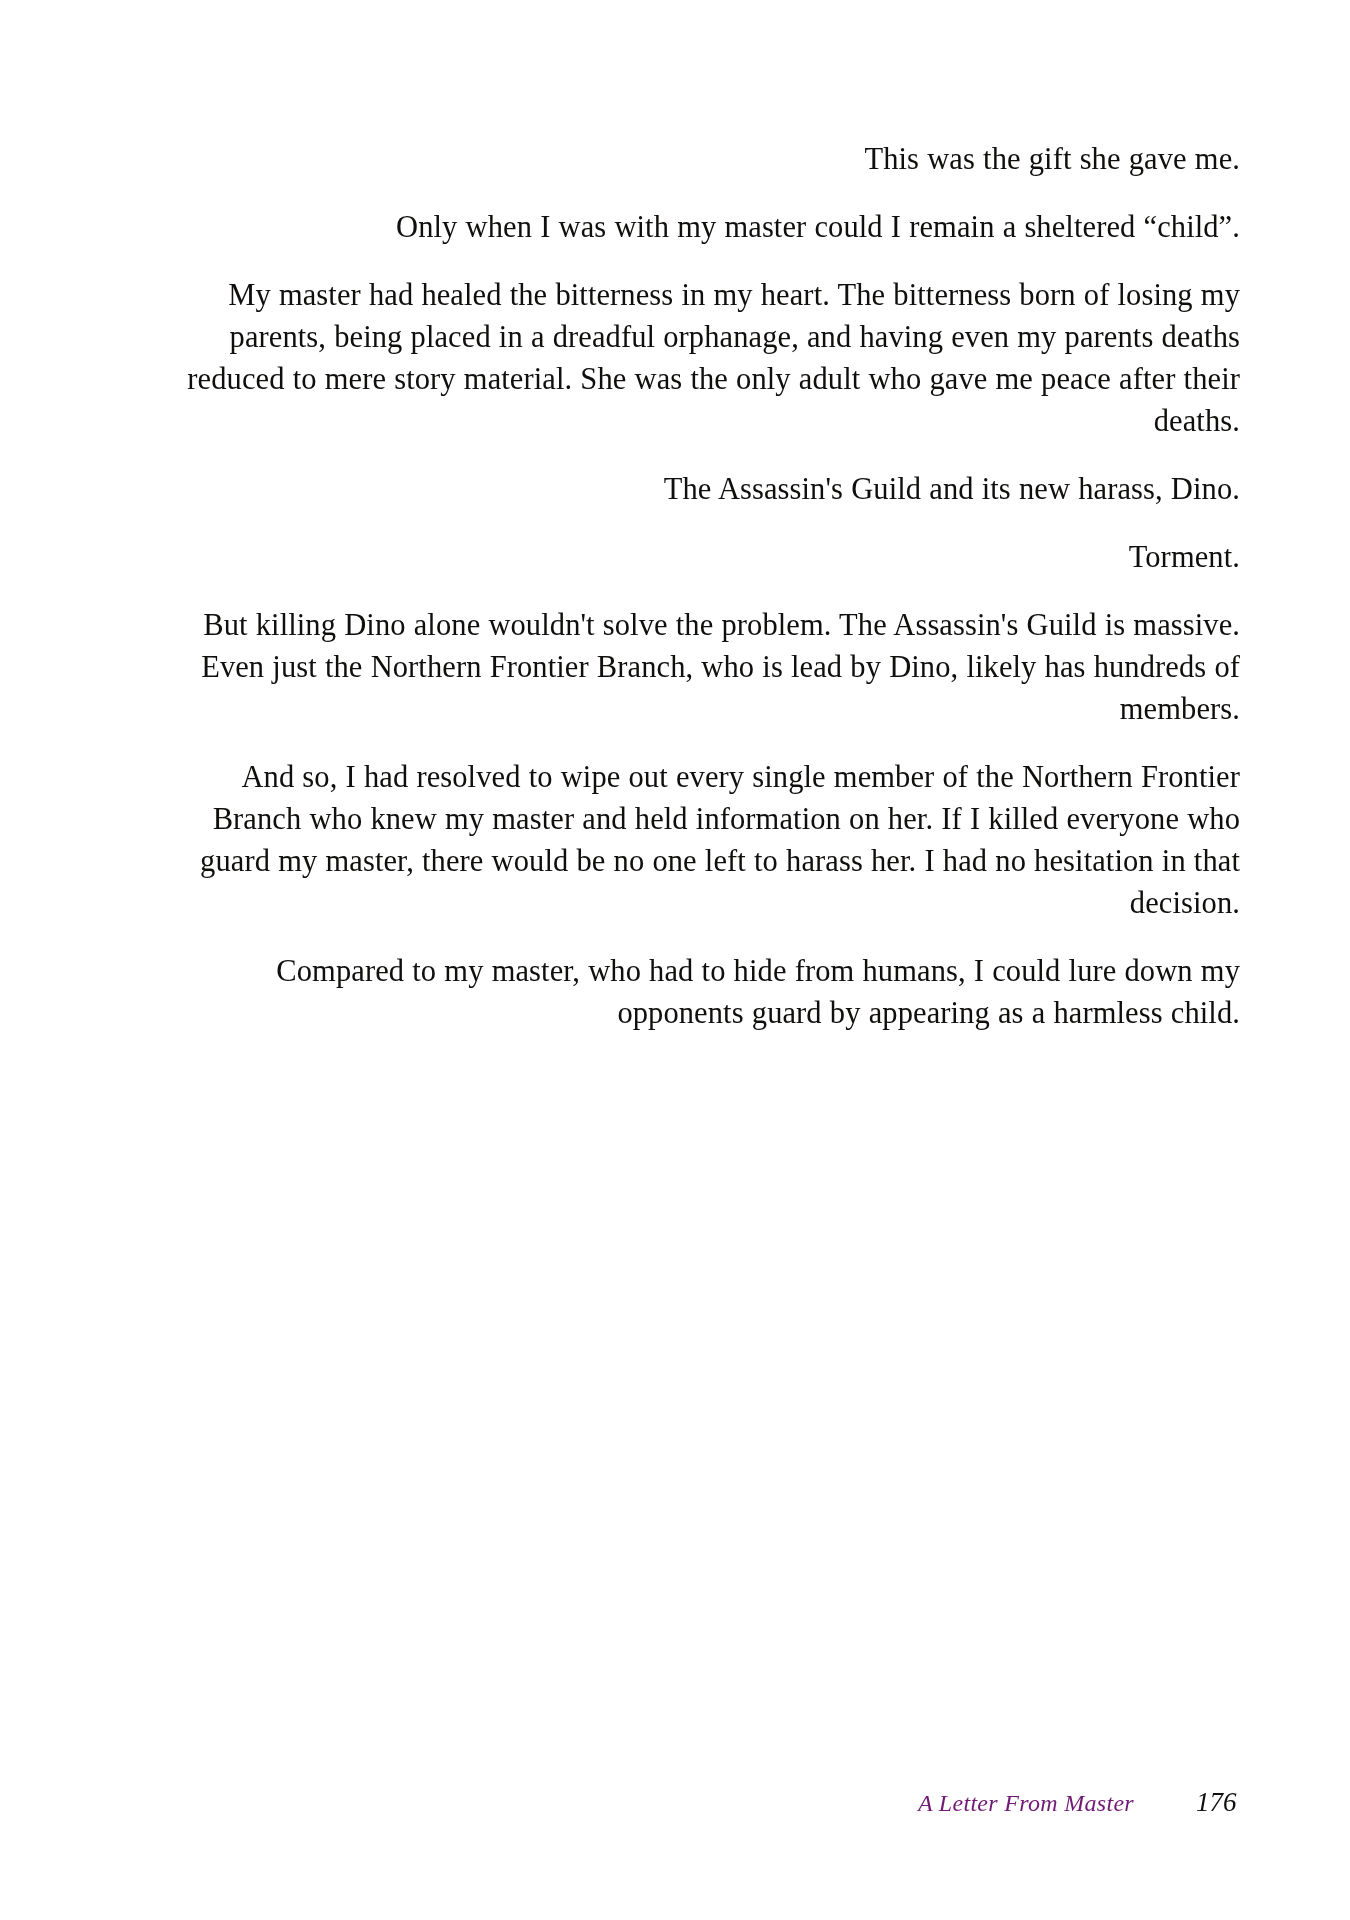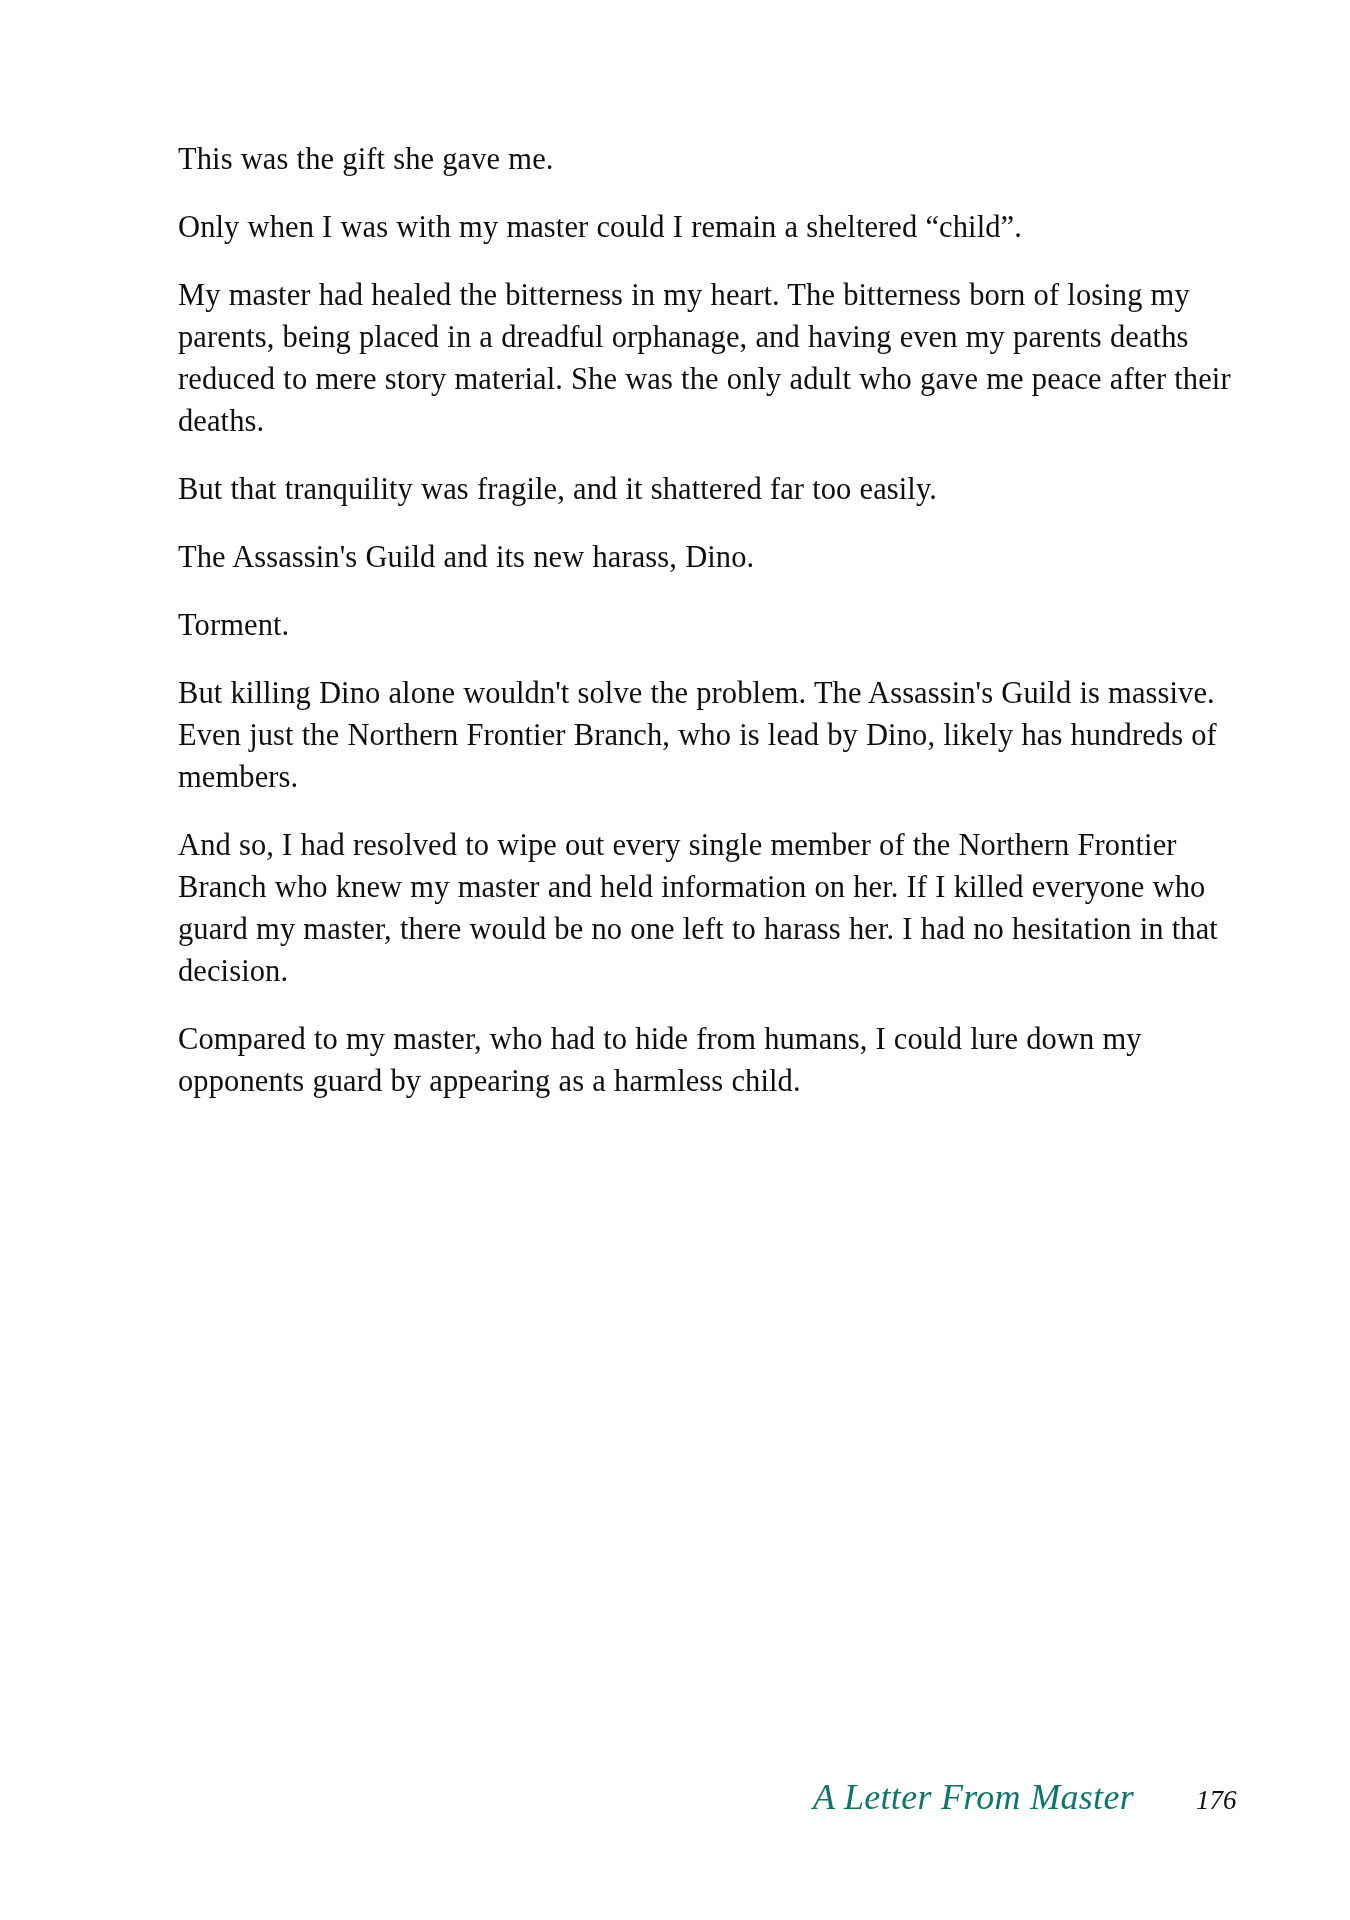--- a/index.html
+++ b/index.html
@@ -26,60 +26,59 @@
   .text-column {
     position: absolute;
     left: 178px;
     top: 138px;
     width: 1062px;
   }
   .para {
     font-size: 30.5px;
     line-height: 42px;
     margin: 0 0 26px 0;
-    text-align: left;
+    text-align: right;
     letter-spacing: 0.1px;
     word-spacing: 0.4px;
   }
   .para:last-child {
     margin-bottom: 4px;
   }
   .footer {
     position: absolute;
     left: 178px;
     right: 110px;
     bottom: 102px;
     display: flex;
     justify-content: flex-end;
     align-items: baseline;
   }
   .footer-title {
     font-style: italic;
-    font-size: 36px;
+    font-size: 24px;
     letter-spacing: 0.3px;
-    color: #0f766e;
+    color: #701a75;
   }
   .footer-page {
     font-style: italic;
     font-size: 27px;
     margin-left: 62px;
     color: #100f0d;
     min-width: 44px;
   }
 </style>
 </head>
 <body>
 
 <div class="page">
 
   <div class="text-column">
     <p class="para">This was the gift she gave me.</p>
     <p class="para">Only when I was with my master could I remain a sheltered “child”.</p>
     <p class="para">My master had healed the bitterness in my heart. The bitterness born of losing my parents, being placed in a dreadful orphanage, and having even my parents deaths reduced to mere story material. She was the only adult who gave me peace after their deaths.</p>
-    <p class="para">But that tranquility was fragile, and it shattered far too easily.</p>
     <p class="para">The Assassin's Guild and its new harass, Dino.</p>
     <p class="para">Torment.</p>
     <p class="para">But killing Dino alone wouldn't solve the problem. The Assassin's Guild is massive. Even just the Northern Frontier Branch, who is lead by Dino, likely has hundreds of members.</p>
     <p class="para">And so, I had resolved to wipe out every single member of the Northern Frontier Branch who knew my master and held information on her. If I killed everyone who guard my master, there would be no one left to harass her. I had no hesitation in that decision.</p>
     <p class="para">Compared to my master, who had to hide from humans, I could lure down my opponents guard by appearing as a harmless child.</p>
   </div>
 
   <div class="footer">
     <span class="footer-title">A Letter From Master</span>
     <span class="footer-page">176</span>

